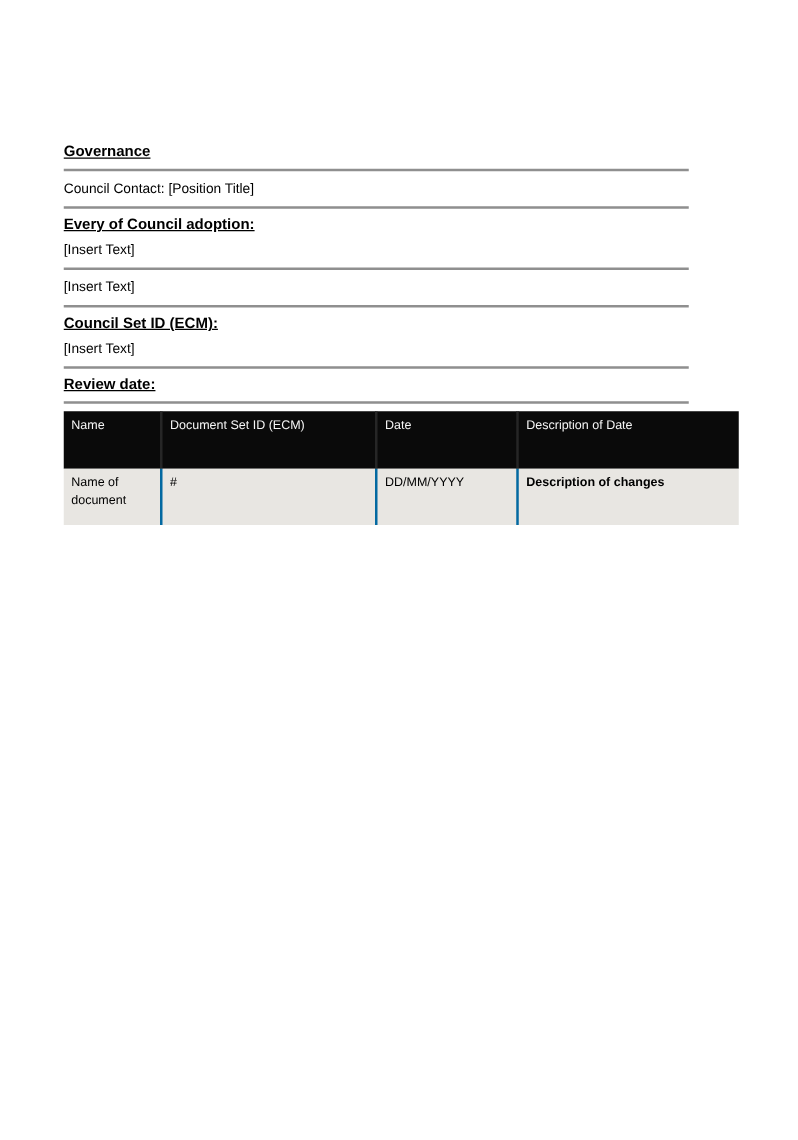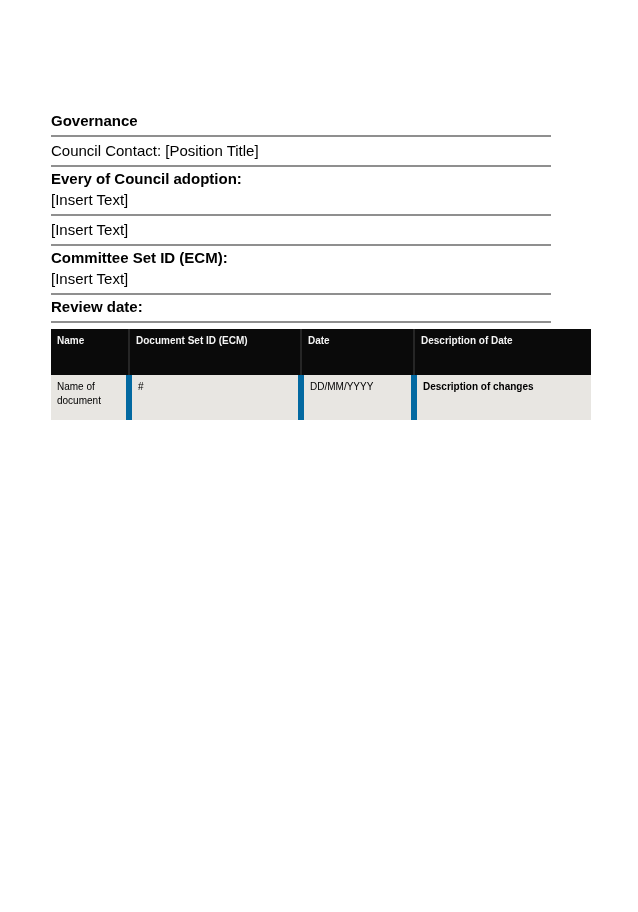--- a/index.html
+++ b/index.html
@@ -15,28 +15,29 @@
     width:638px;height:912px;
     background:#ffffff;
   }
   .content{
     position:absolute;
     left:51px;top:114px;
     width:540px;
   }
   .sec-heading{
     width:500px;
-    font-size:15px;
+    font-size:12px;
     line-height:14px;
     font-weight:bold;
     margin:0;
+    text-decoration:underline;
   }
   .sec-body{
     width:500px;
-    font-size:15px;
+    font-size:11px;
     line-height:14px;
     font-weight:normal;
     margin:7px 0 0 0;
   }
   .rule{
     width:500px;height:2px;
     background:var(--rule,#8f8f8f);
     margin-top:7px;
   }
   .rule + .sec-heading{margin-top:5px;}
@@ -44,39 +45,39 @@
     border-collapse:collapse;
     table-layout:fixed;
     width:540px;
     margin-top:6px;
   }
   table.review th{
     background:var(--header_bg,#0a0a0a);
     color:var(--header_text,#f5f5f5);
     font-size:10px;
     line-height:13px;
-    font-weight:bold;
+    font-weight:normal;
     text-align:left;
     vertical-align:top;
     padding:5px 6px;
     height:46px;
     box-sizing:border-box;
     border-right:2px solid #262626;
   }
   table.review th:last-child{border-right:none;}
   table.review td{
     background:var(--row_bg,#e8e6e2);
     font-size:10px;
     line-height:14px;
     text-align:left;
     vertical-align:top;
     padding:5px 6px;
     height:45px;
     box-sizing:border-box;
-    border-right:6px solid #0369a1;
+    border-right:2px solid #0369a1;
   }
   table.review td:last-child{border-right:none;}
   td.bold{font-weight:bold;margin-top:36px;}
 </style>
 </head>
 <body>
 
 <div class="page">
   <div class="content">
 
@@ -86,21 +87,21 @@
     <div class="sec-body">Council Contact: [Position Title]</div>
     <div class="rule"></div>
 
     <div class="sec-heading">Every of Council adoption:</div>
     <div class="sec-body">[Insert Text]</div>
     <div class="rule"></div>
 
     <div class="sec-body">[Insert Text]</div>
     <div class="rule"></div>
 
-    <div class="sec-heading">Committee Set ID (ECM):</div>
+    <div class="sec-heading">Council Set ID (ECM):</div>
     <div class="sec-body">[Insert Text]</div>
     <div class="rule"></div>
 
     <div class="sec-heading">Review date:</div>
     <div class="rule"></div>
 
 
     <table class="review">
       <colgroup>
         <col style="width:78px">

